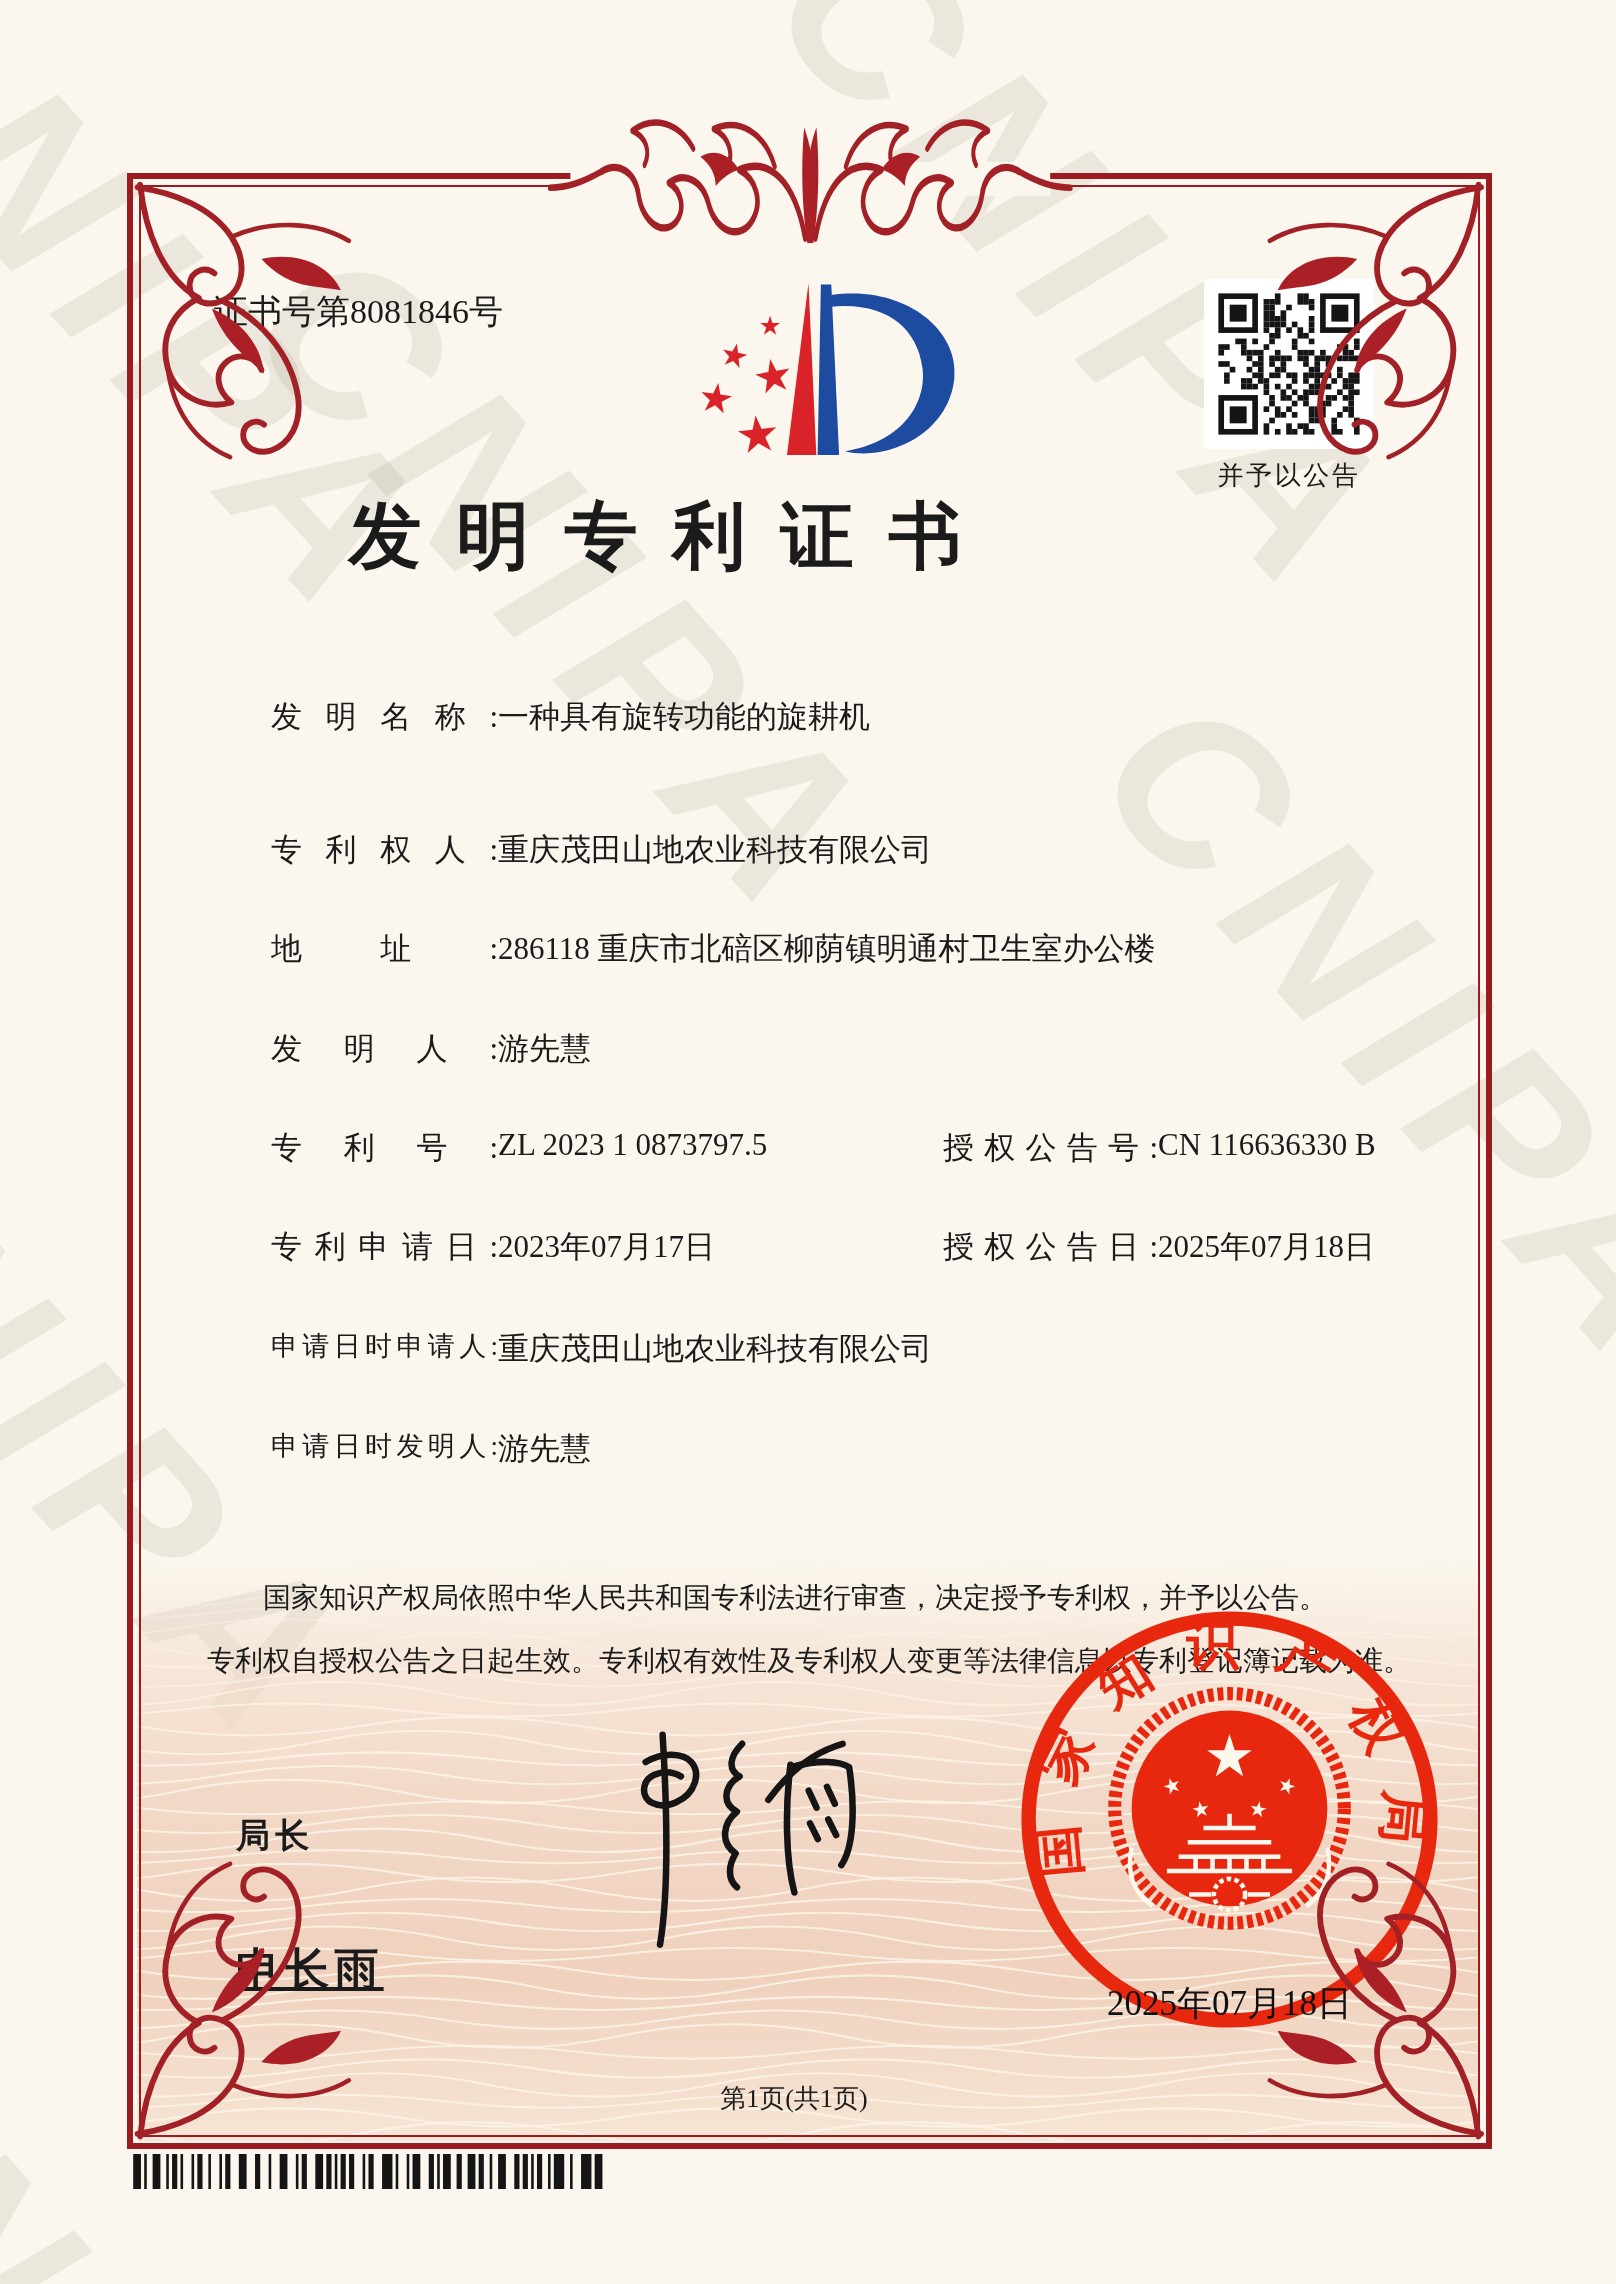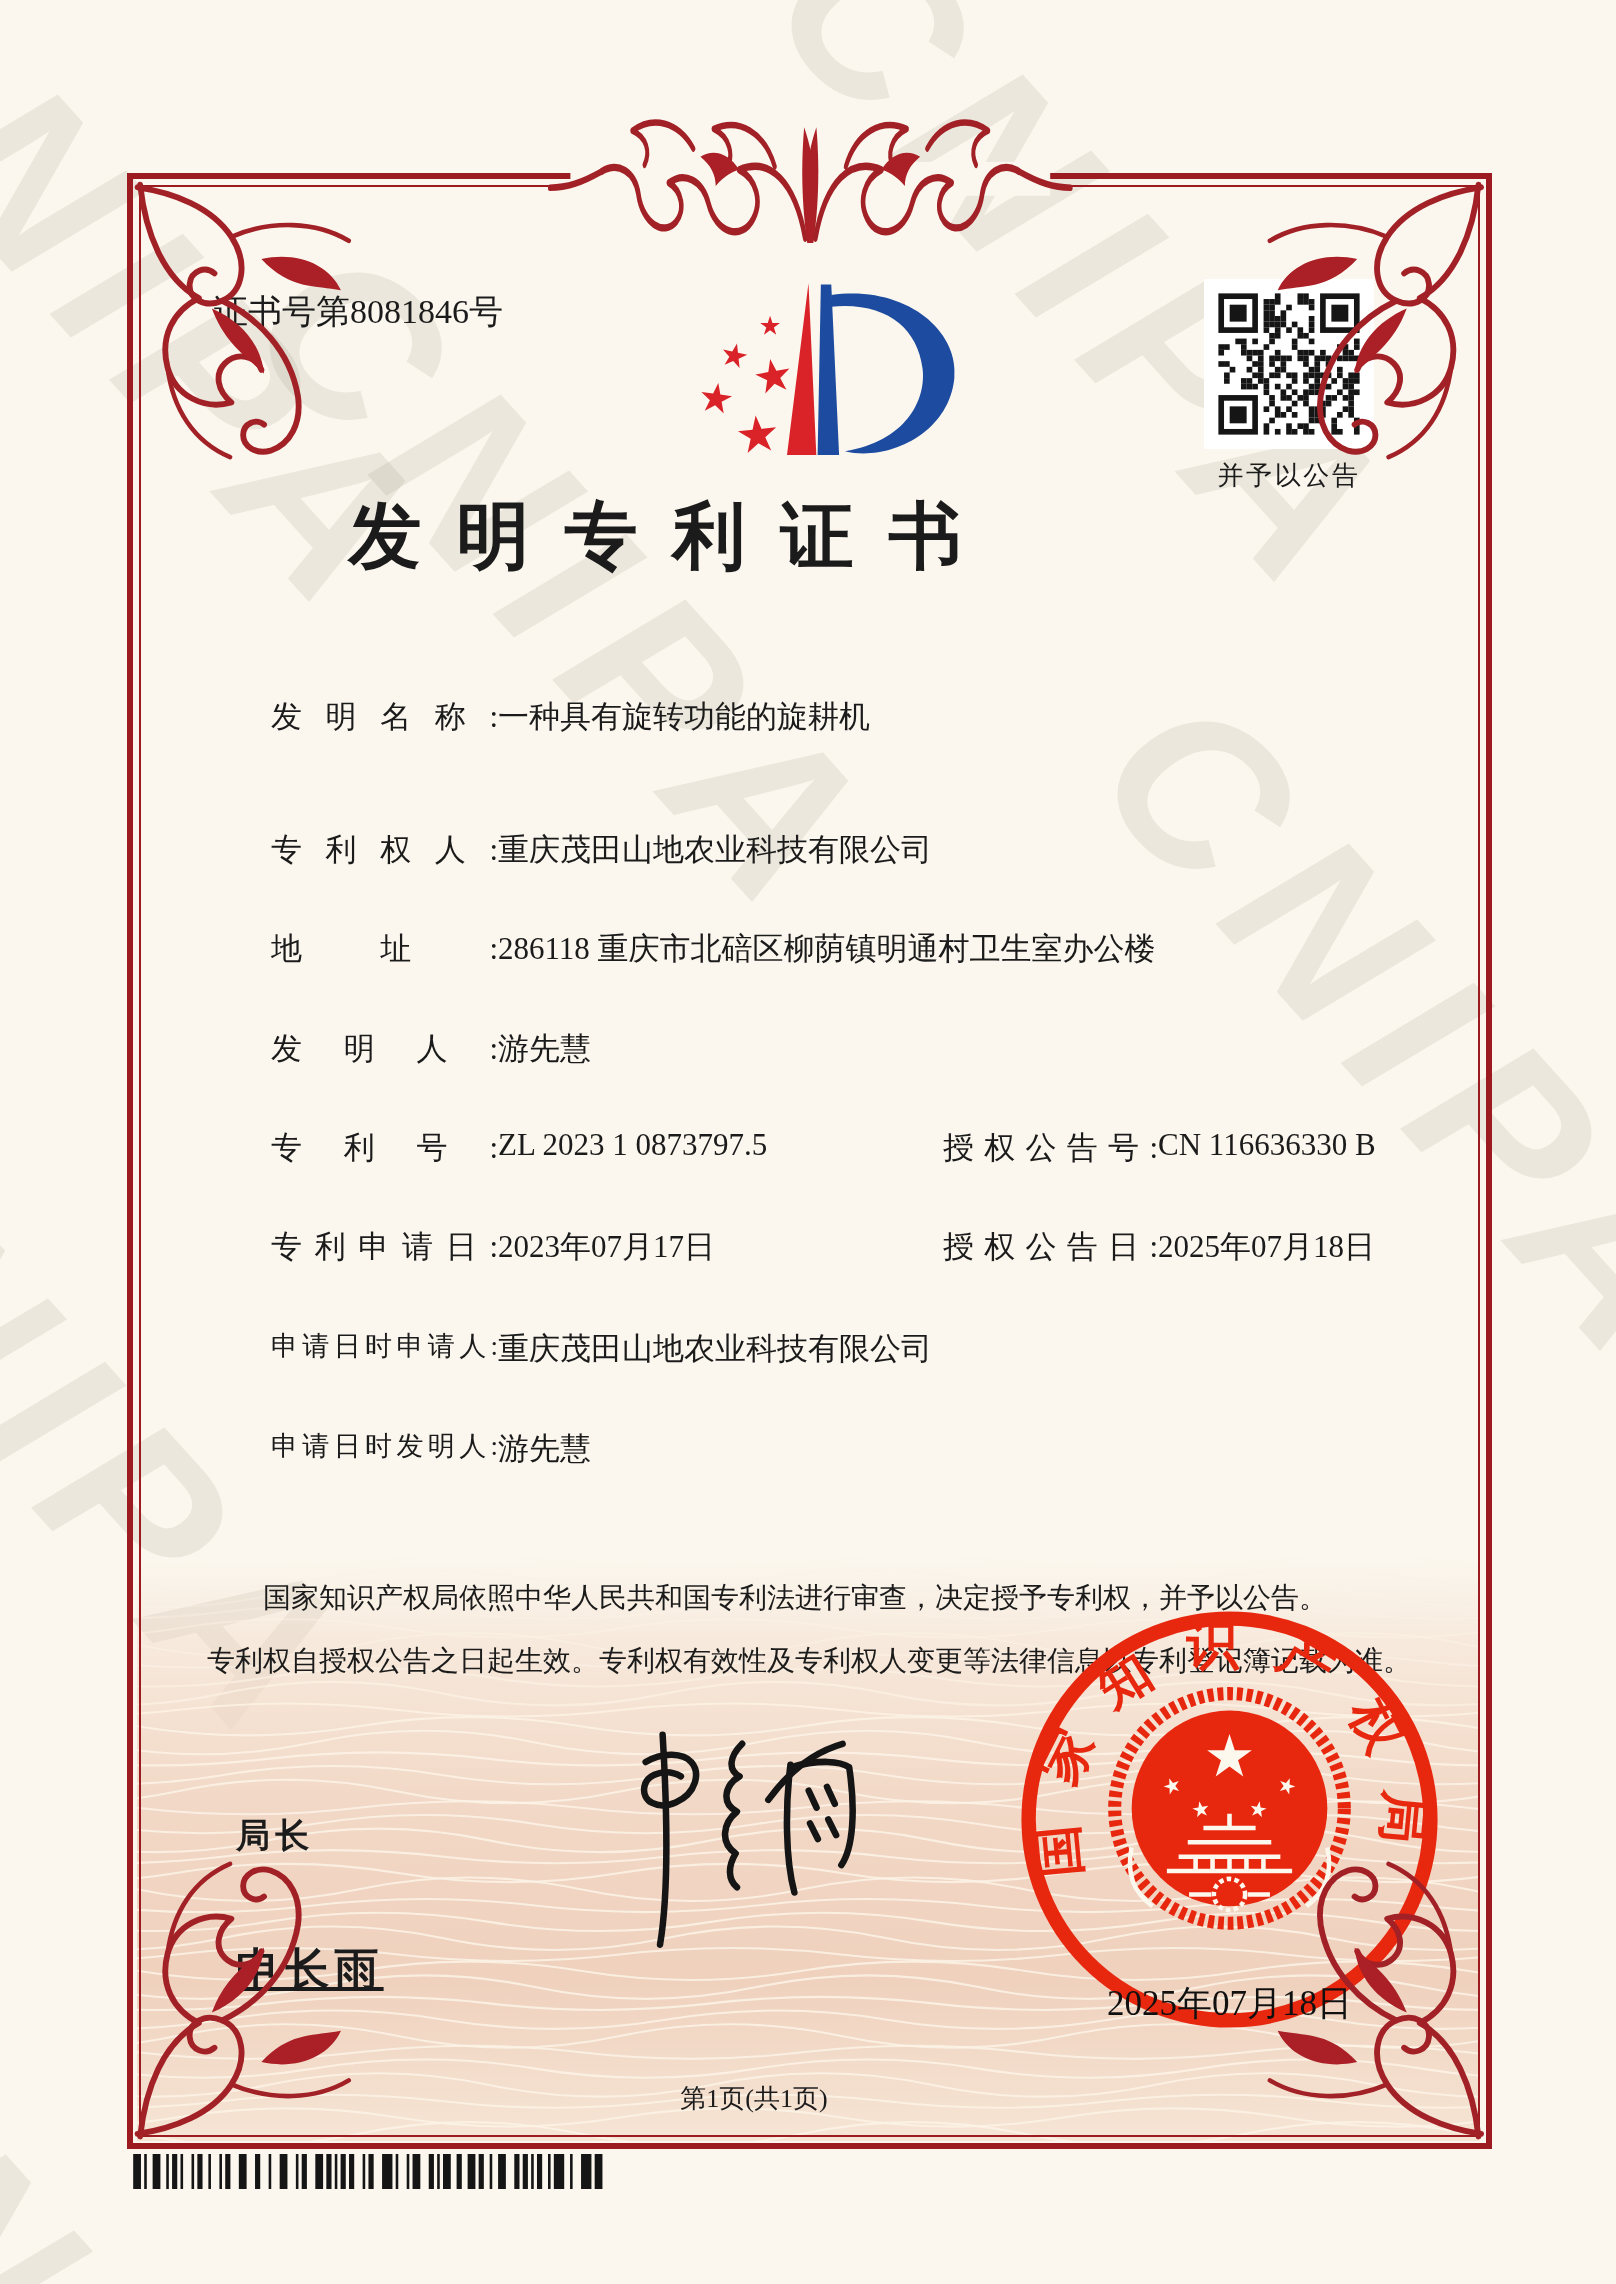--- a/index.html
+++ b/index.html
@@ -40,21 +40,21 @@
   .statement .l1{text-indent:56px;white-space:nowrap;}
   .statement .l2{white-space:nowrap;}
   .director-title{position:absolute;left:236px;top:1813px;font-size:34px;letter-spacing:5.2px;
       font-family:Liberation Serif, serif;font-weight:bold;z-index:3;}
   .director-name{position:absolute;left:236px;top:1940px;font-size:44px;letter-spacing:5.2px;
       font-family:"Liberation Sans","DejaVu Sans",sans-serif;font-weight:bold;z-index:3;text-decoration:underline;}
   .signature{position:absolute;left:600px;top:1702px;z-index:3;}
   .seal{position:absolute;left:1011px;top:1601px;z-index:4;}
   .seal-date{position:absolute;left:1063px;top:1980px;width:333px;text-align:center;
       font-size:35px;color:#101010;z-index:5;}
-  .footer{position:absolute;left:0;top:2081px;width:1508px;text-align:center;font-size:26px;z-index:3;}
+  .footer{position:absolute;left:0;top:2081px;width:1508px;text-align:center;font-size:26px;z-index:3;padding-left:40px;}
   .barcode{position:absolute;left:132px;top:2154px;z-index:3;}
   .ornaments{position:absolute;left:0;top:0;z-index:4;pointer-events:none;}
 </style>
 </head>
 <body>
 
 <div class="page">
 
   <div class="wm" style="left:-52px;top:-104px">CNIPA</div>
   <div class="wm" style="left:913px;top:-124px">CNIPA</div>

